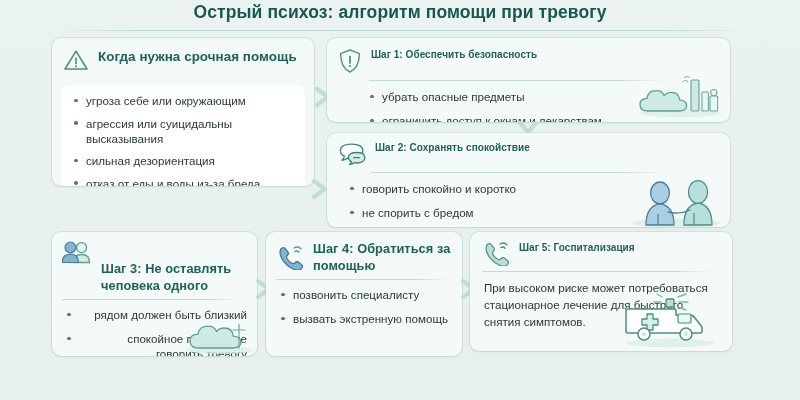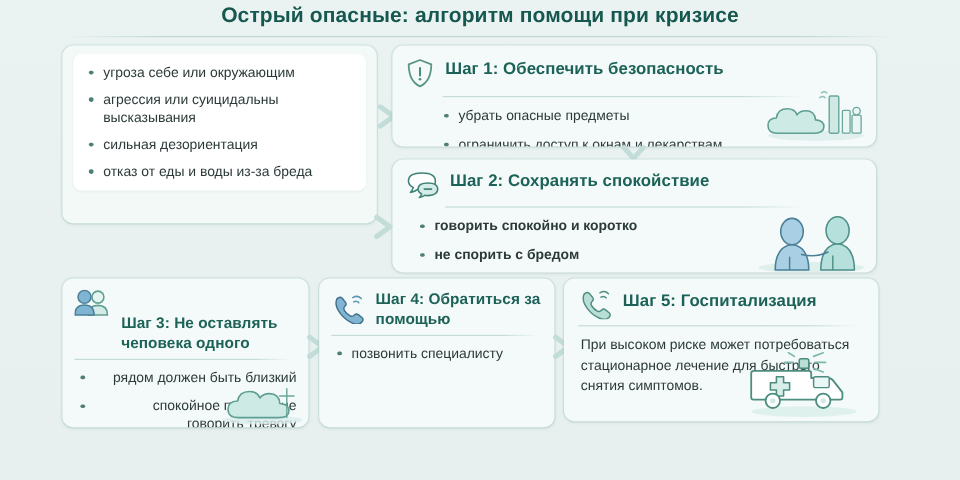--- a/index.html
+++ b/index.html
@@ -56,21 +56,21 @@
 
   .card-head {
     position: relative;
     display: flex;
     align-items: flex-start;
     gap: 9px;
     padding: 9px 12px 6px 11px;
   }
   .card-head .icon { flex: 0 0 auto; line-height: 0; padding-top: 1px; }
   .card-title {
-    font-size: 14px;
+    font-size: 10px;
     font-weight: bold;
     color: #1d6258;
     line-height: 1.30;
     letter-spacing: .05px;
     padding-top: 1px;
   }
   .card.alert .card-title { font-size: 13.4px; }
   .divider {
     height: 1px;
     margin: 0 12px;
@@ -124,24 +124,34 @@
   .arrow { position: absolute; line-height: 0; }
 
   
   .art { position: absolute; line-height: 0; pointer-events: none; }
 </style>
 </head>
 <body>
 
 <div class="stage">
 
-  <div class="title">Острый опасные: алгоритм помощи при кризисе</div>
+  <div class="title">Острый психоз: алгоритм помощи при тревогу</div>
   <div class="title-rule"></div>
 
   <div class="card alert tinted" style="left:52px; top:38px; width:262px; height:148px; background:#f2f9f7;">
+    <div class="card-head">
+      <span class="icon">
+        <svg width="26" height="24" viewBox="0 0 26 24">
+          <path d="M13 3.2 L24 21 L2 21 Z" fill="none" stroke="#4c8a7d" stroke-width="1.5" stroke-linejoin="round"></path>
+          <line x1="13" y1="10" x2="13" y2="15.6" stroke="#4c8a7d" stroke-width="1.6" stroke-linecap="round"></line>
+          <circle cx="13" cy="18.2" r="1.05" fill="#4c8a7d"></circle>
+        </svg>
+      </span>
+      <div class="card-title">Когда нужна срочная помощь</div>
+    </div>
     <div class="inner-panel">
       <ul class="bullets">
         <li>угроза себе или окружающим</li>
         <li>агрессия или суицидальны высказывания</li>
         <li>сильная дезориентация</li>
         <li>отказ от еды и воды из-за бреда</li>
 
       </ul>
     </div>
   </div>
@@ -196,21 +206,21 @@
       <span class="icon">
         <svg width="28" height="25" viewBox="0 0 28 25">
           <path d="M13.6 3.2 q-11.2 0-11.2 6.6 0 3.6 4 5.4 -.6 2.6-2.4 4.1 3.8-.5 6-2.5 1.7.4 3.6.4 11.2 0 11.2-7.4 0-6.6-11.2-6.6Z" fill="#ffffff" stroke="#3f8377" stroke-width="1.3" stroke-linejoin="round"></path>
           <path d="M18.6 11.5 q-8.2 0-8.2 5.1 0 2.7 3 4 -.6 1.9-2 3 2.9-.4 4.6-1.9 1.3.3 2.6.3 8.2 0 8.2-5.4 0-5.1-8.2-5.1Z" fill="#d6ecea" stroke="#3f8377" stroke-width="1.3" stroke-linejoin="round"></path>
           <line x1="15.6" y1="16.6" x2="21.6" y2="16.6" stroke="#3f8377" stroke-width="1.3" stroke-linecap="round"></line>
         </svg>
       </span>
       <div class="card-title">Шаг 2: Сохранять спокойствие</div>
     </div>
     <div class="divider" style="margin-left:44px; width:300px;"></div>
-    <div class="body-list" style="padding-left:20px; padding-top:8px;font-weight:bold;">
+    <div class="body-list" style="padding-left:20px; padding-top:8px;">
       <ul class="bullets">
         <li>говорить спокойно и коротко</li>
         <li>не спорить с бредом</li>
 
       </ul>
     </div>
 
     <span class="art" style="right:6px; bottom:0px;">
       <svg width="96" height="60" viewBox="0 0 96 60">
         <ellipse cx="48" cy="56" rx="44" ry="4.6" fill="#d9ece8" opacity=".8"></ellipse>
@@ -273,20 +283,21 @@
           <path d="M18.8 6.6 q2.4-1.4 4.2.6" fill="none" stroke="#5d95b2" stroke-width="1.3" stroke-linecap="round"></path>
           <path d="M18 3 q4-2.4 7 .8" fill="none" stroke="#5d95b2" stroke-width="1.3" stroke-linecap="round"></path>
         </svg>
       </span>
       <div class="card-title" style="font-size:12.8px;">Шаг 4: Обратиться за помощью</div>
     </div>
     <div class="divider" style="margin-left:10px; width:172px;"></div>
     <div class="body-list" style="padding:7px 8px 8px 12px;">
       <ul class="bullets">
         <li>позвонить специалисту</li>
+        <li>вызвать экстренную помощь</li>
       </ul>
     </div>
   </div>
 
   <div class="arrow" style="left:459px; top:278px;">
     <svg width="26" height="22" viewBox="0 0 26 22">
       <path d="M4 3 L15 11 L4 19" fill="none" stroke="#c2dcd7" stroke-width="4.2" stroke-linecap="round" stroke-linejoin="round"></path>
     </svg>
   </div>
 

